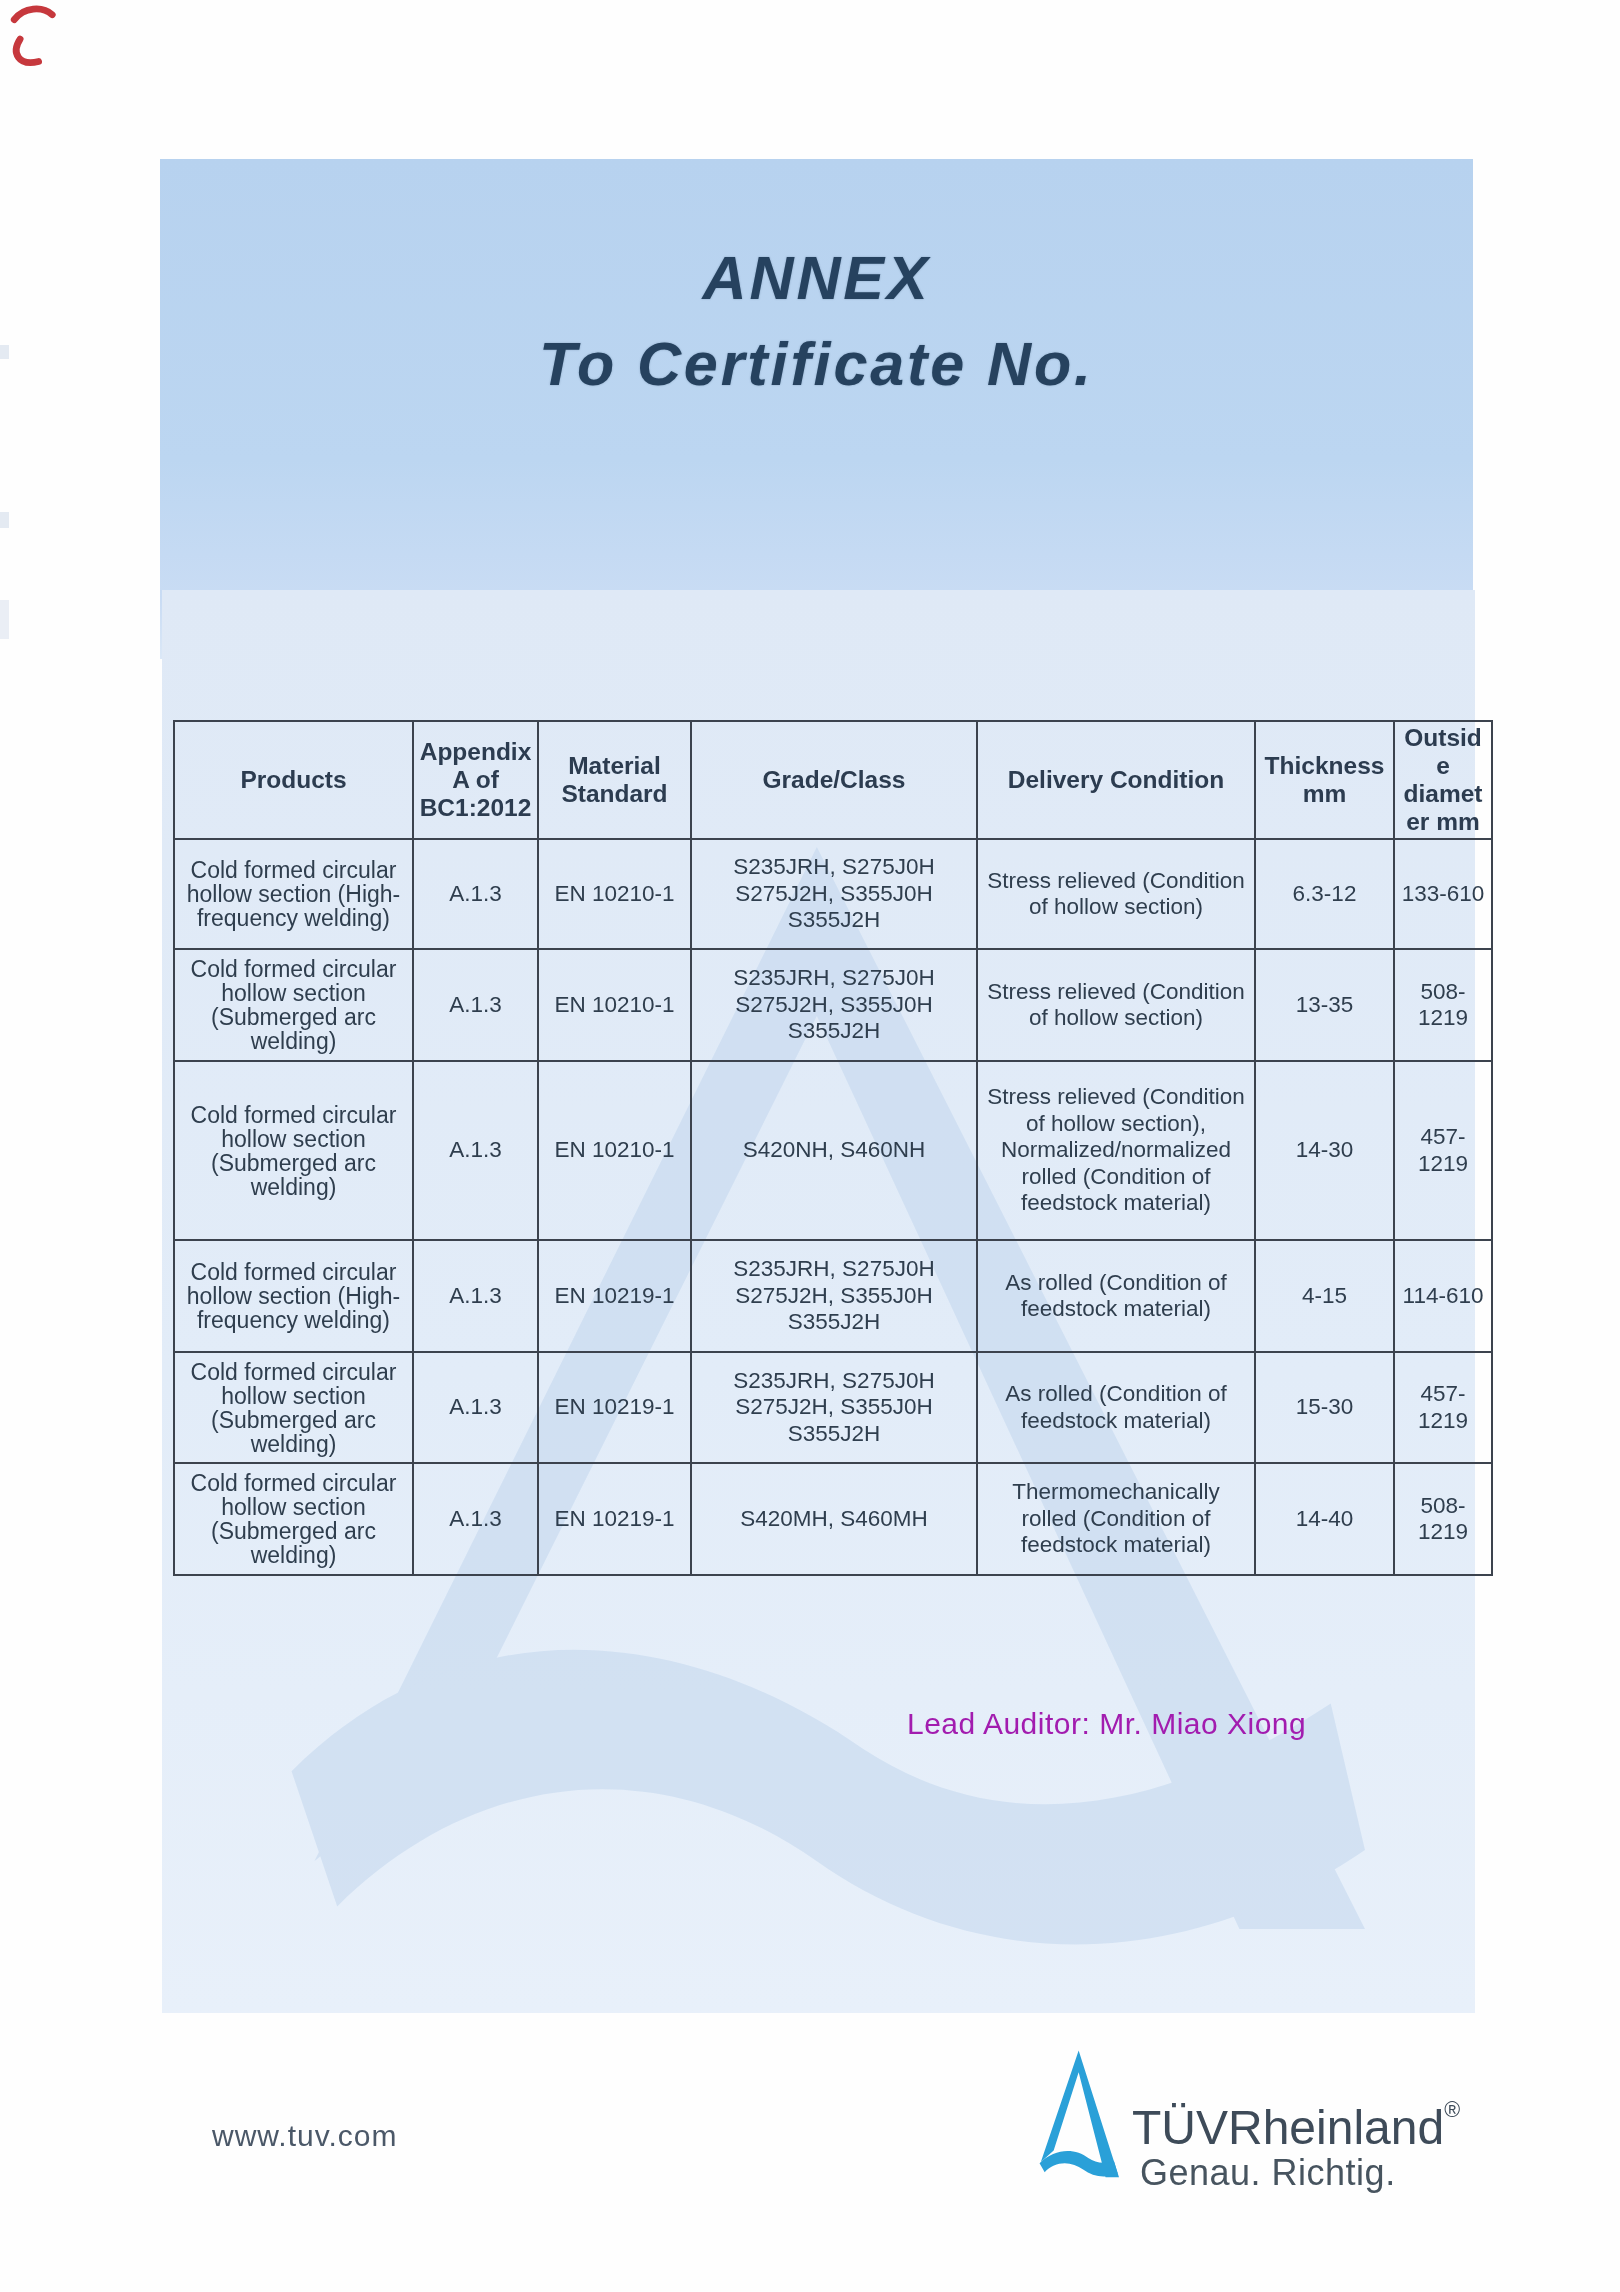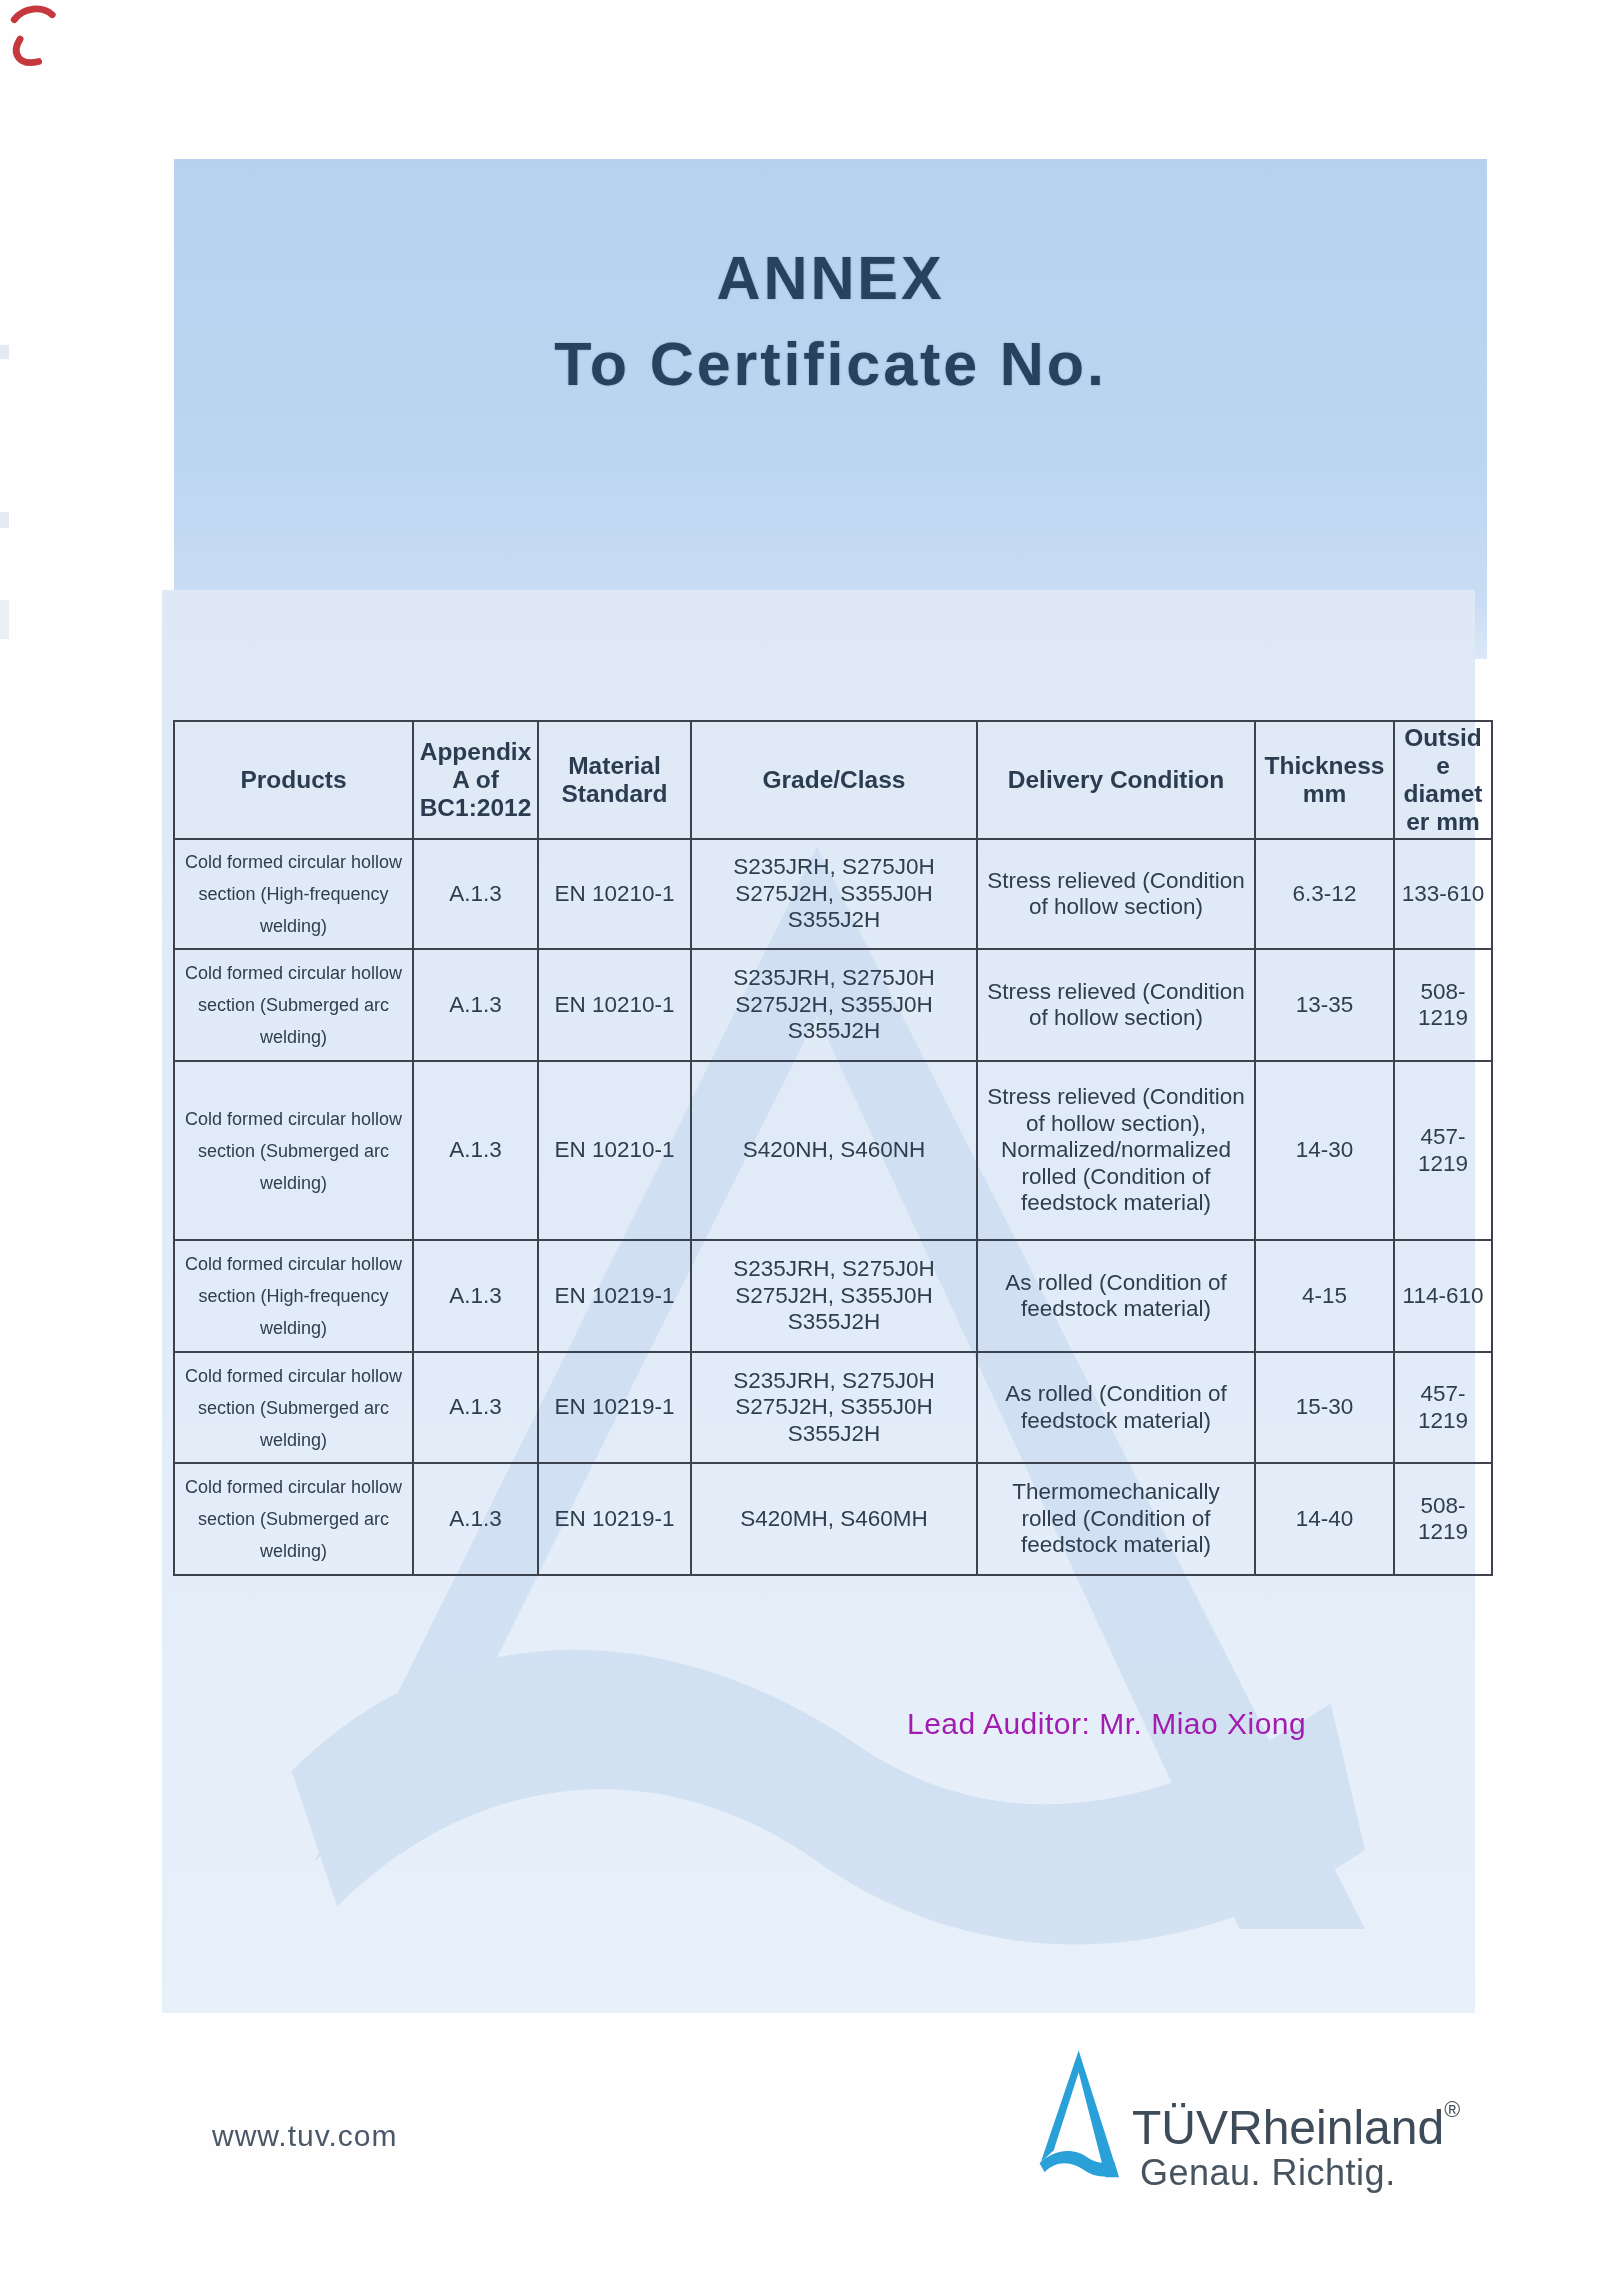--- a/index.html
+++ b/index.html
@@ -5,23 +5,24 @@
   html,body{margin:0;padding:0;}
   body{
     width:1620px;height:2293px;position:relative;background:#fefefe;
     font-family:"Liberation Sans", sans-serif;overflow:hidden;
   }
   
   .scan-marks{position:absolute;left:7.8px;top:3.9px;width:69px;height:76px;z-index:5;}
   .edge-dash{position:absolute;left:0;width:8.8px;background:#cdd8e8;opacity:.55;z-index:1;}
   
   .header-panel{
-    position:absolute;left:174px;top:159px;width:1313px;height:500px;
+    position:absolute;left:160px;top:159px;width:1313px;height:500px;
     background:linear-gradient(180deg,#b7d2ef 0%,#bcd6f1 60%,#c9dcf4 88%,#dbe8f7 100%);
     z-index:2;
+    font-style:italic;
   }
   .title-block{margin-top:76px;text-align:center;}
   .title-line{
     font-size:61px;font-weight:700;line-height:86px;letter-spacing:2.9px;
     color:#26425f;text-shadow:0 0 2px rgba(38,66,95,.35);
   }
   
   .body-panel{
     position:absolute;left:162px;top:590px;width:1313px;height:1423px;
     background:linear-gradient(180deg,#dfe9f6 0%,#e2ecf8 55%,#e8f0fa 100%);
@@ -37,21 +38,21 @@
   .cert-table th,.cert-table td{
     border:2px solid #3c434e;text-align:center;vertical-align:middle;
     padding:2px 4.9px;background:transparent;
   }
   .cert-table{border:2.9px solid #343b46;}
   .cert-table th{
     font-size:24.5px;font-weight:700;line-height:28px;color:#2c3c50;
     overflow-wrap:break-word;word-break:break-word;
   }
   .cert-table td{font-size:22.5px;line-height:26.5px;}
-  .cert-table td.col-products{font-size:18px;line-height:32px;}
+  .cert-table td.col-products{font-size:23px;line-height:24px;}
   .row-head{height:90px;}
   .r0{height:110px;} .r1{height:112px;} .r2{height:179px;}
   .r3{height:112px;} .r4{height:111px;} .r5{height:112px;}
   
   .lead-auditor{
     position:absolute;left:907px;top:1707px;z-index:4;
     font-size:30px;color:#a21caf;letter-spacing:0.5px;
   }
   
   .website{

